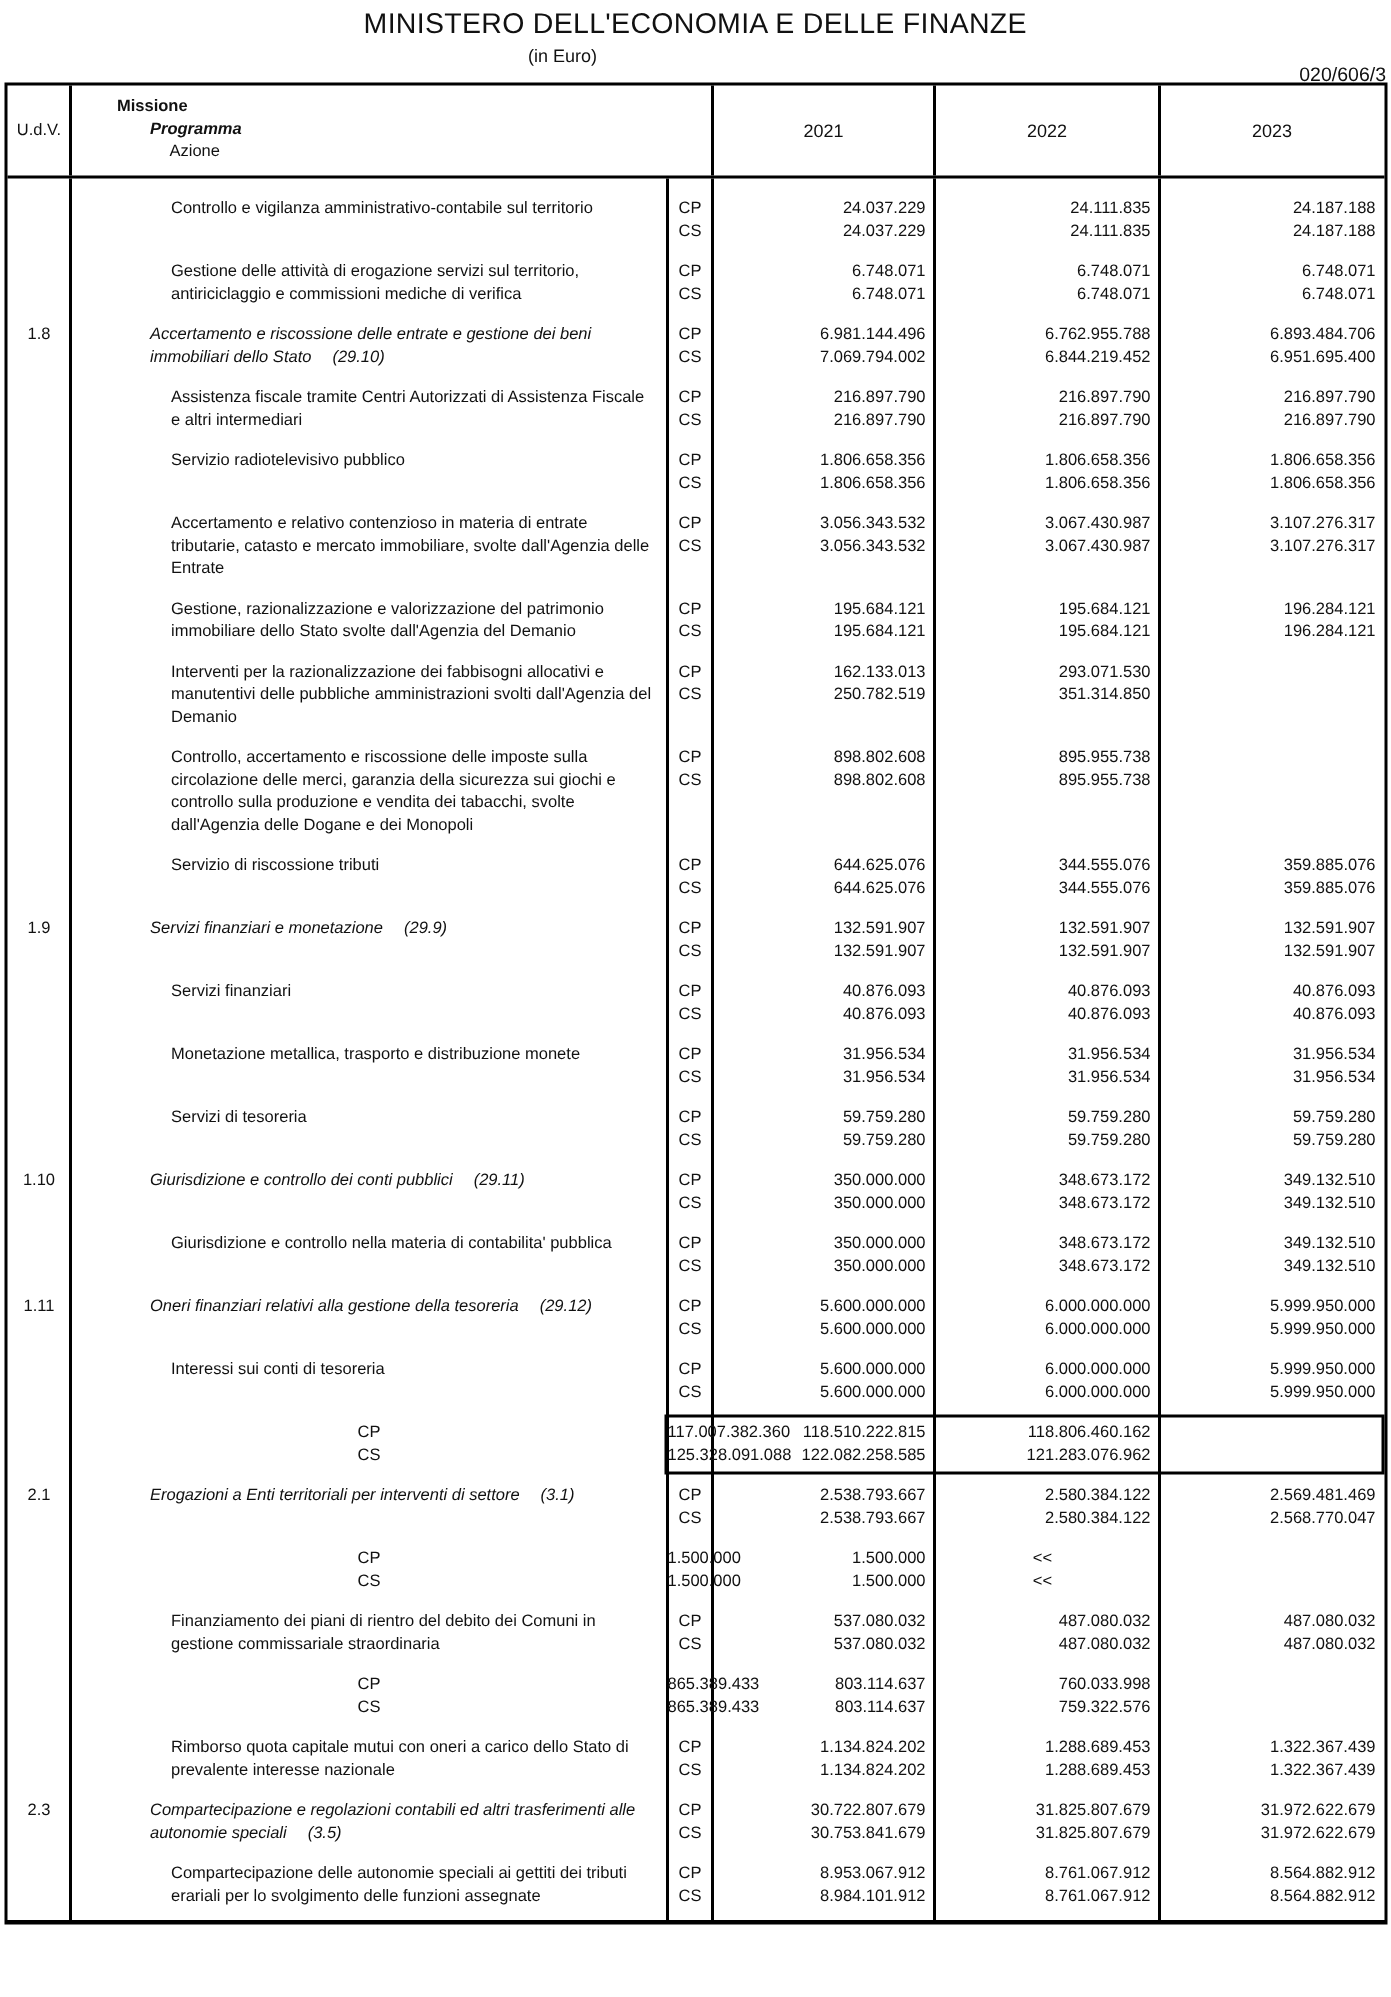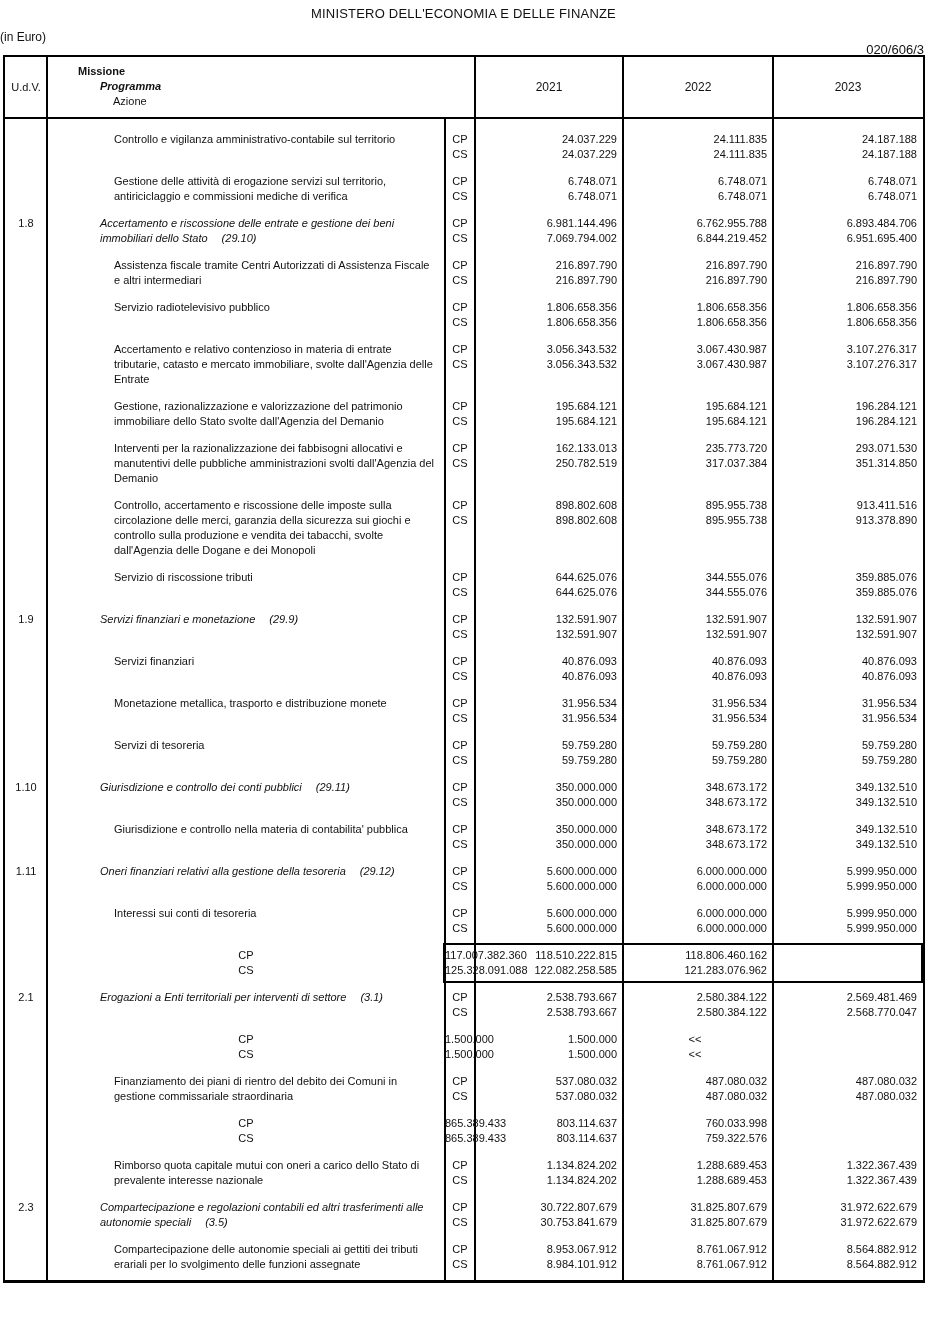--- a/index.html
+++ b/index.html
@@ -2,22 +2,22 @@
 <html><head>
 <meta charset="utf-8">
 <style>
   html,body { margin:0; padding:0; }
   body {
     width:927px; height:1331px; position:relative;
     background:#ffffff; color:#111;
     font-family:"Liberation Sans", sans-serif;
     -webkit-font-smoothing:antialiased;
   }
-  .title { position:absolute; top:6px; left:0; width:927px; text-align:center; font-size:13px; letter-spacing:.2px; }
-  .ineuro { position:absolute; top:30px; left:0; width:750px; text-align:left; font-size:12px; }
+  .title { position:absolute; top:6px; left:0; width:927px; text-align:center; font-size:19px; letter-spacing:.2px; }
+  .ineuro { position:absolute; top:30px; left:0; width:750px; text-align:center; font-size:12px; }
   .doccode { position:absolute; top:42px; right:3px; font-size:13px; }
 
   .table {
     position:absolute; top:55px; left:3px; width:922px;
     border:2px solid #000; border-bottom-width:3px;
     box-sizing:border-box; font-size:11px; background:#fff;
   }
   
   .thead {
     position:relative; height:60px; border-bottom:2px solid #000;
@@ -249,48 +249,40 @@
     <div class="c-desc"><span class="dtext">Interventi per la razionalizzazione dei fabbisogni allocativi e manutentivi delle pubbliche amministrazioni svolti dall'Agenzia del Demanio</span><span class="ref"></span></div>
     <div class="c-cpcs">
       <div>CP</div>
       <div>CS</div>
     </div>
     <div class="c-val">
       <div class="v">162.133.013</div>
       <div class="v">250.782.519</div>
     </div>
     <div class="c-val">
-      <div class="v">235.773.720</div>
-      <div class="v">317.037.384</div>
-    </div>
-    <div class="c-val">
       <div class="v">293.071.530</div>
       <div class="v">351.314.850</div>
     </div>
   </div>
       <div class="row azione">
 
     <div class="c-udv"></div>
     <div class="c-desc"><span class="dtext">Controllo, accertamento e riscossione delle imposte sulla circolazione delle merci, garanzia della sicurezza sui giochi e controllo sulla produzione e vendita dei tabacchi, svolte dall'Agenzia delle Dogane e dei Monopoli</span><span class="ref"></span></div>
     <div class="c-cpcs">
       <div>CP</div>
       <div>CS</div>
     </div>
     <div class="c-val">
       <div class="v">898.802.608</div>
       <div class="v">898.802.608</div>
     </div>
     <div class="c-val">
       <div class="v">895.955.738</div>
       <div class="v">895.955.738</div>
     </div>
-    <div class="c-val">
-      <div class="v">913.411.516</div>
-      <div class="v">913.378.890</div>
-    </div>
   </div>
       <div class="row azione">
 
     <div class="c-udv"></div>
     <div class="c-desc"><span class="dtext">Servizio di riscossione tributi</span><span class="ref"></span></div>
     <div class="c-cpcs">
       <div>CP</div>
       <div>CS</div>
     </div>
     <div class="c-val">

